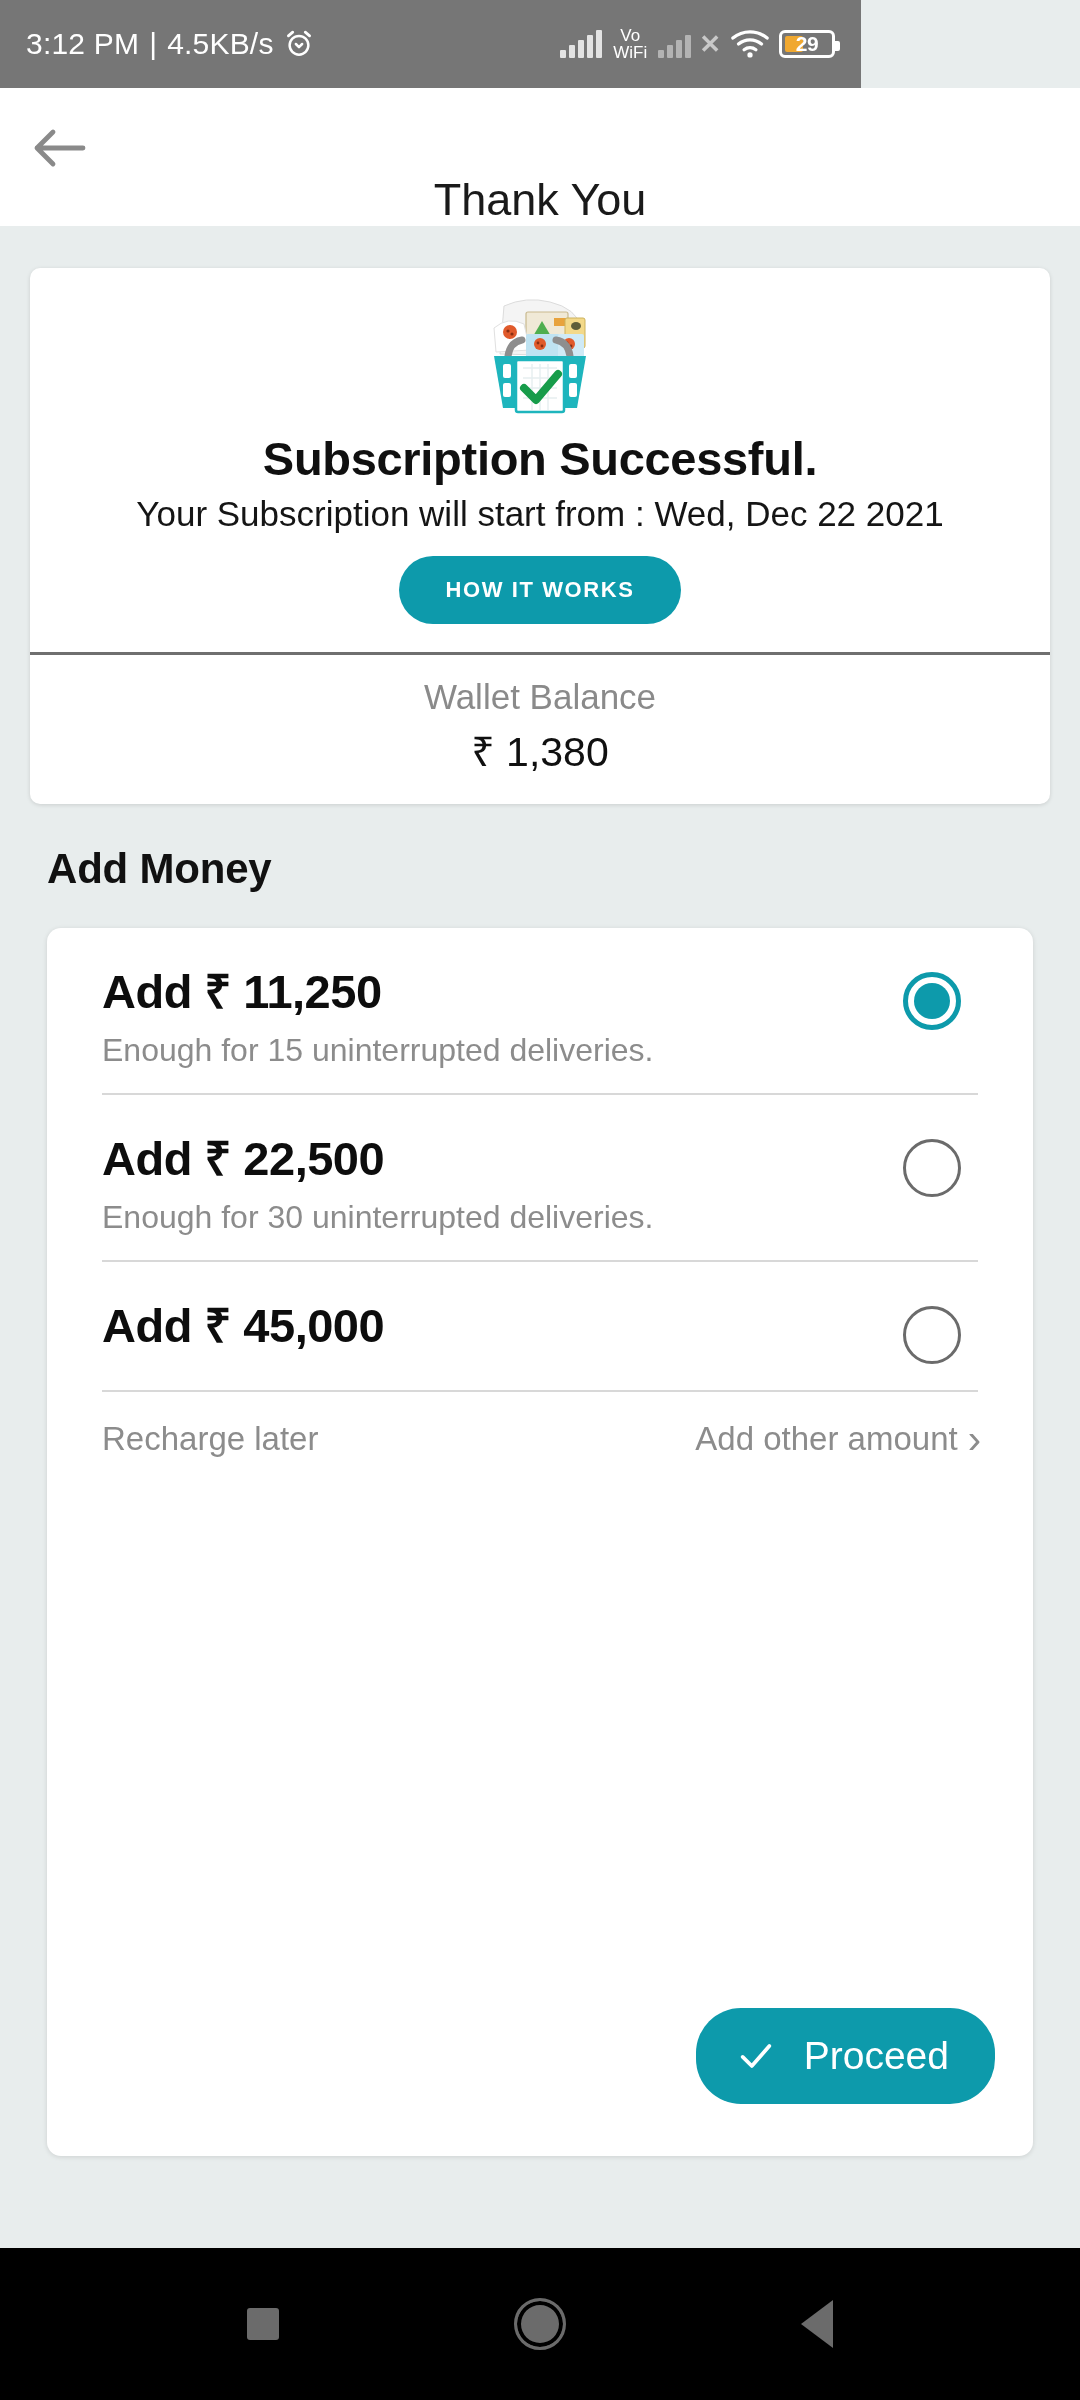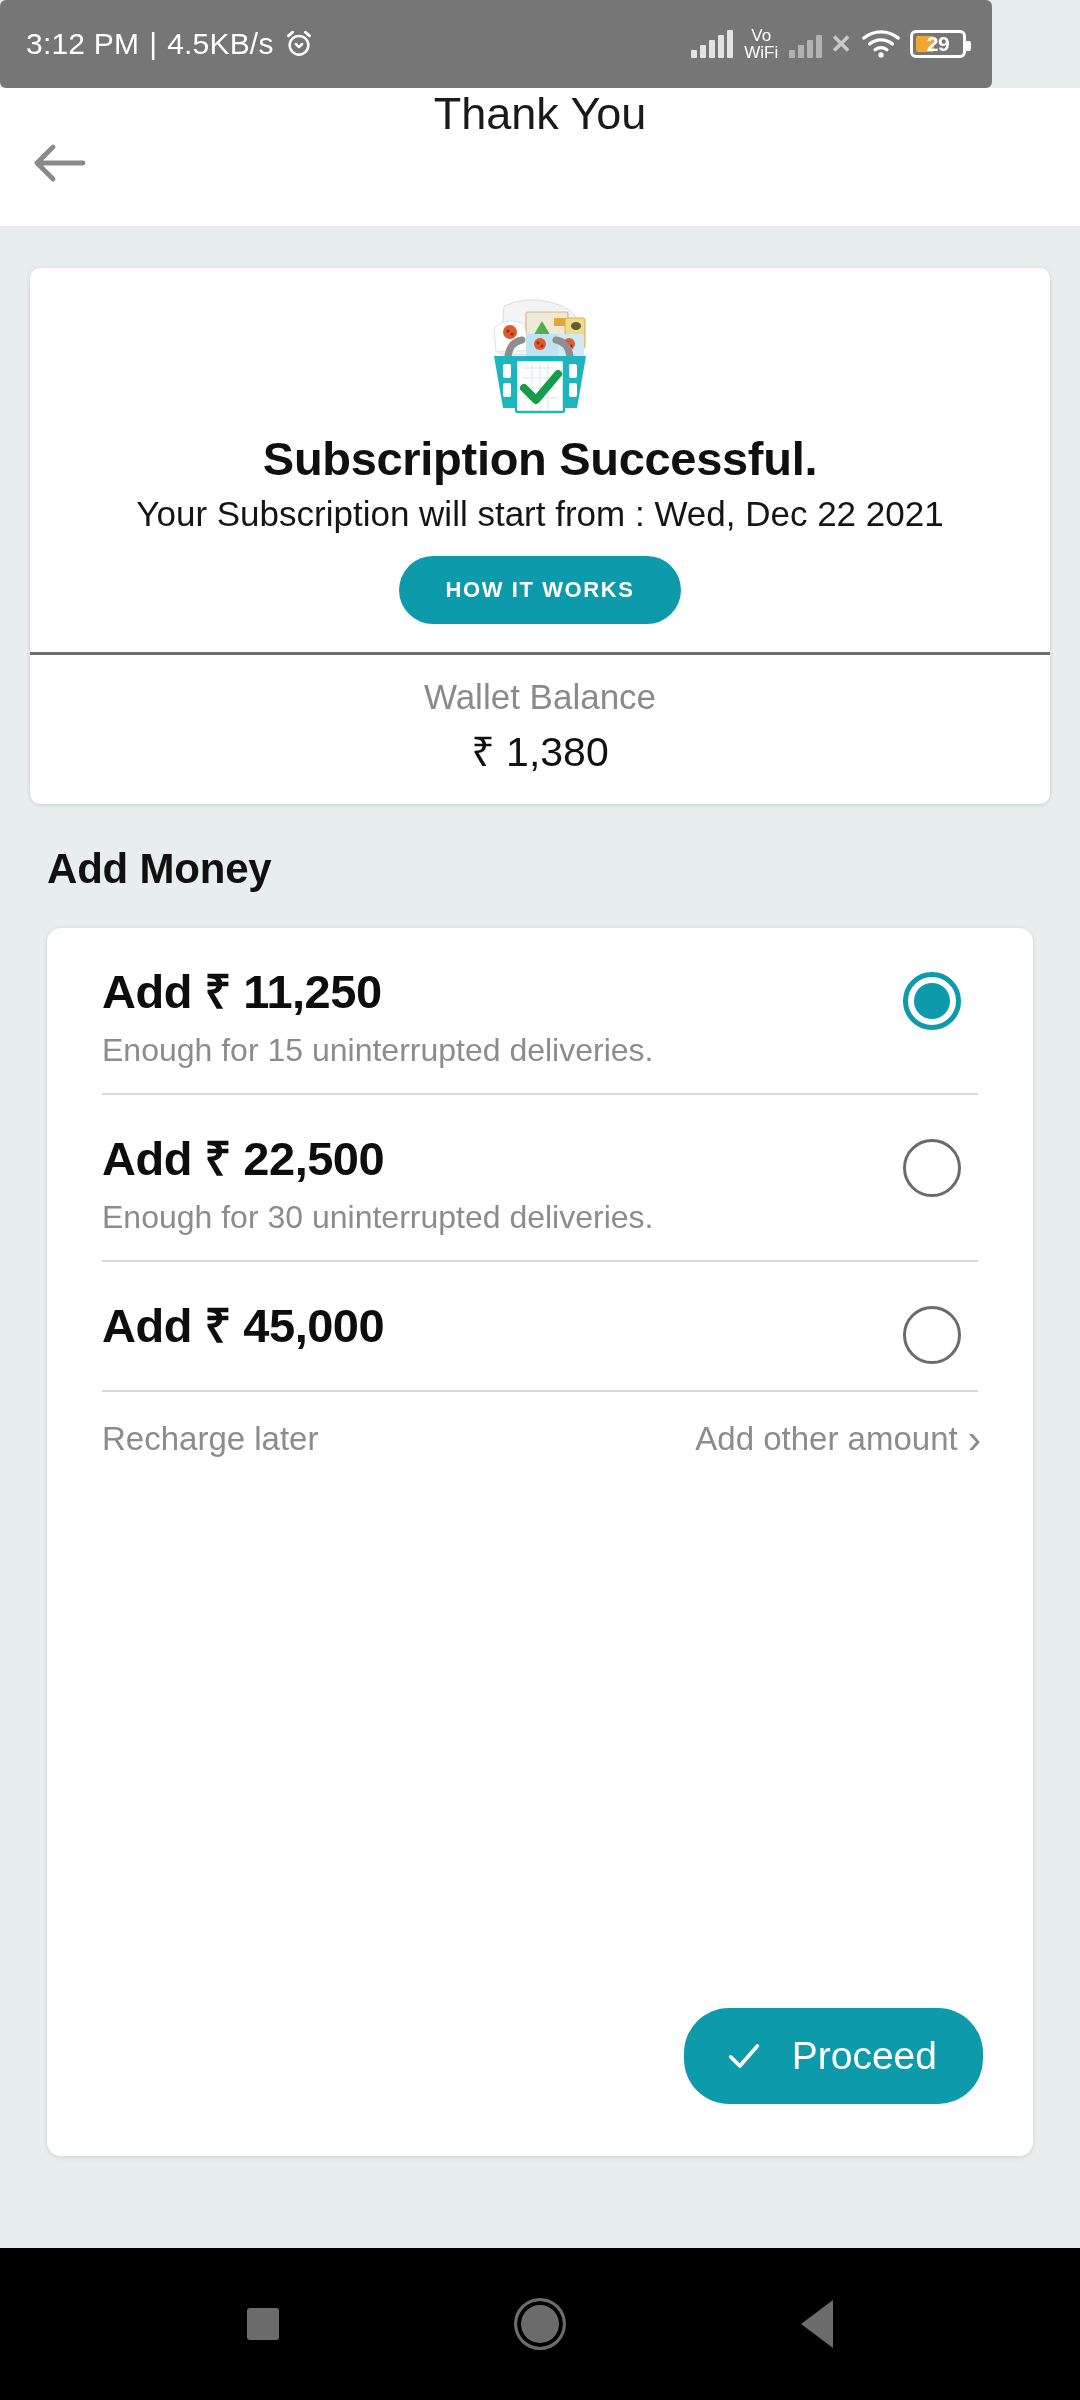--- a/index.html
+++ b/index.html
@@ -6,23 +6,23 @@
   html, body {
     width:1080px; height:2400px;
     background:#e8eded;
     font-family:"Liberation Sans", sans-serif;
     overflow:hidden;
   }
   .screen { position:relative; width:1080px; height:2400px; background:#e8eded; }
 
   
   .statusbar {
-    position:absolute; top:0; left:0; width:992px; height:88px;
+    position:absolute; top:0; left:0; width:861px; height:88px;
     background:#767676; display:flex; align-items:center;
-    justify-content:space-between; padding:0 26px;border-radius:6px;
+    justify-content:space-between; padding:0 26px;
   }
   .sb-left { display:flex; align-items:center; gap:10px; }
   .sb-text { color:#ffffff; font-size:30px; letter-spacing:0.2px; }
   .alarm-ico { width:30px; height:30px; position:relative; display:inline-block; }
   .alarm-ico svg { display:block; }
   .sb-right { display:flex; align-items:center; gap:10px; }
   .sig { display:flex; align-items:flex-end; gap:3px; height:28px; }
   .sig span { width:6px; background:#e3e3e3; border-radius:1px; }
   .sig.dim span { background:#b3b3b3; }
   .sig .b1{height:8px;} .sig .b2{height:13px;} .sig .b3{height:18px;}
@@ -42,21 +42,21 @@
   .batt-fill { height:100%; width:40%; background:#f0a830; border-radius:2px; }
   .batt-num {
     position:absolute; left:0; top:0; width:100%; height:100%;
     display:flex; align-items:center; justify-content:center;
     color:#ffffff; font-size:21px; font-weight:bold; letter-spacing:-0.5px;
   }
 
   
   .appbar {
     position:absolute; top:88px; left:0; width:1080px; height:138px;
-    background:#ffffff; display:flex; align-items:flex-start;
+    background:#ffffff; display:flex; align-items:flex-end;
   }
   .back-btn { width:120px; height:153px; display:flex;
               align-items:center; justify-content:center; }
   .appbar-title {
     position:absolute; left:0; width:1080px; text-align:center;
     font-size:45px; color:#1a1a1a; font-weight:400;
   }
 
   
   .success-card {
@@ -119,21 +119,21 @@
     display:flex; align-items:center; justify-content:space-between;
     padding:28px 52px 0 55px;
   }
   .recharge-later { font-size:33px; color:#8c8c8c; cursor:pointer; }
   .other-amt {
     display:flex; align-items:center; gap:10px;
     font-size:33px; color:#8c8c8c; cursor:pointer;
   }
   .chev { font-size:40px; color:#8c8c8c; line-height:0.8; font-weight:300; }
   .proceed-btn {
-    position:absolute; right:50px; bottom:52px;
+    position:absolute; right:38px; bottom:52px;
     background:#0d9aab; color:#ffffff; border:none; border-radius:45px;
     padding:26px 46px 26px 40px; font-size:39px; cursor:pointer;
     display:flex; align-items:center; gap:28px;
     font-family:"Liberation Sans", sans-serif;
   }
   .check-ico { width:40px; height:40px; }
 
   
   .navbar {
     position:absolute; bottom:0; left:0; width:1080px; height:152px;

